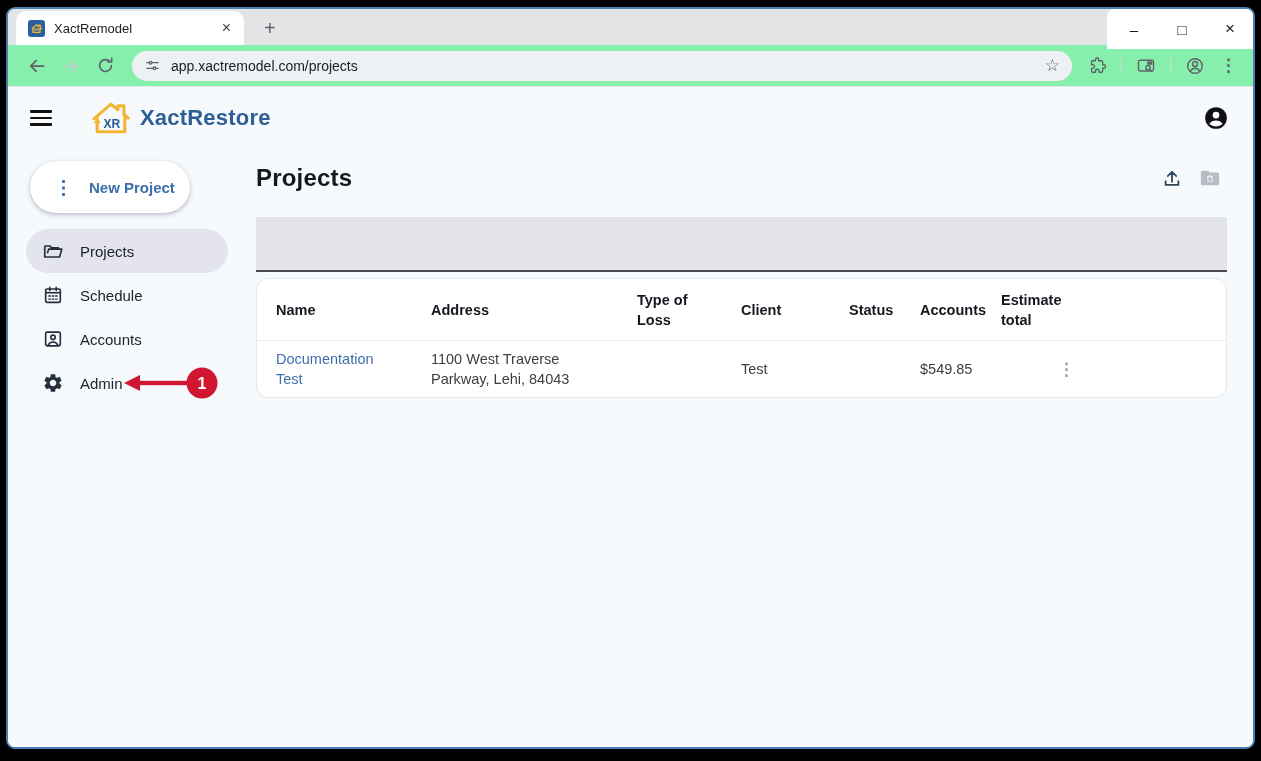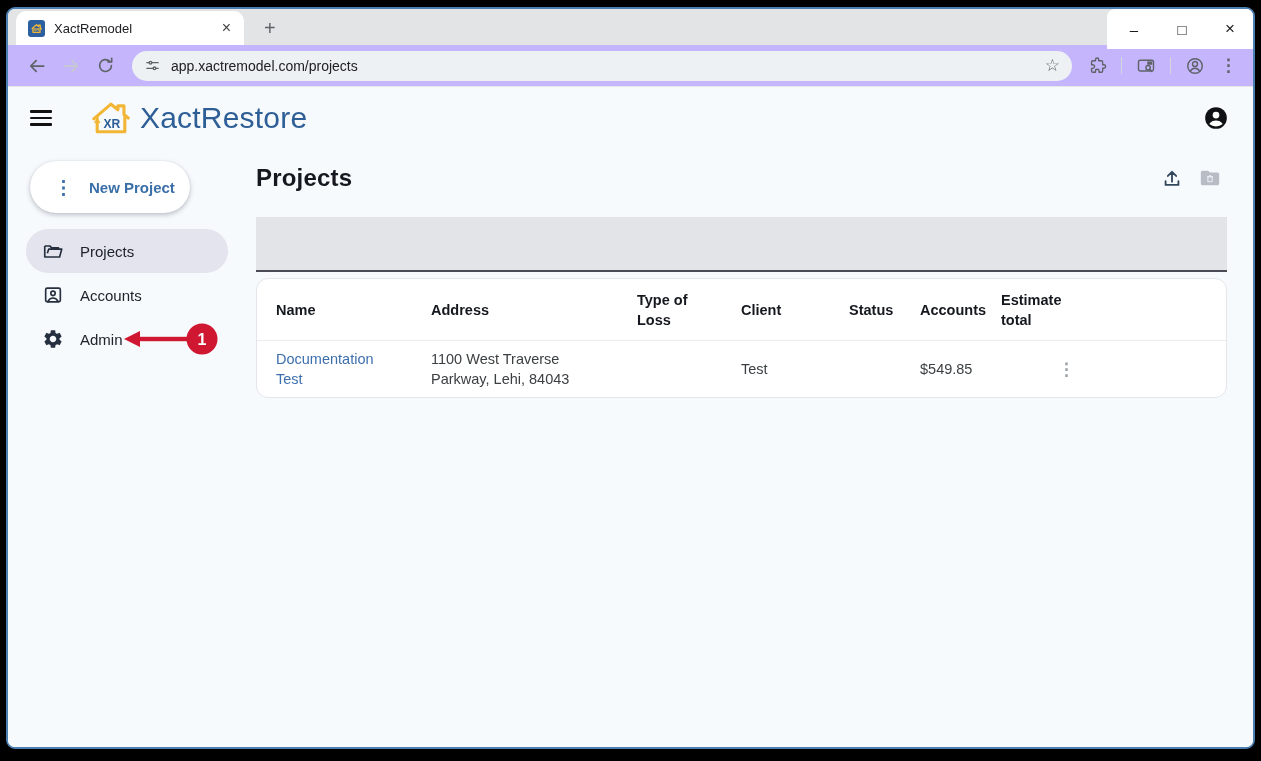--- a/index.html
+++ b/index.html
@@ -17,37 +17,37 @@
   .favicon { width:17px; height:17px; background:#2c5fa0; border-radius:3px; display:flex;
              align-items:center; justify-content:center; flex:0 0 auto; }
   .tab-title { font-size:13px; color:#202124; flex:1; white-space:nowrap; overflow:hidden; }
   .tab-close { font-size:16px; color:#444; padding:0 3px; cursor:pointer; }
   .newtab { font-size:20px; color:#5f6368; margin:0 0 5px 14px; padding:0 6px; cursor:pointer; }
   .win-controls { position:absolute; right:0; top:0; height:40px; background:#fff;
                   border-radius:8px 0 0 0; display:flex; align-items:center; padding:0 14px 0 18px; gap:30px; }
   .win-controls span { font-size:15px; color:#1b1b1b; width:18px; text-align:center; cursor:pointer; }
 
   
-  .toolbar { height:42px; background:#c4b5fd; display:flex; align-items:center; padding:0 10px 0 14px;
+  .toolbar { height:42px; background:#86efac; display:flex; align-items:center; padding:0 10px 0 14px;
              gap:4px; border-bottom:1px solid #e4e6e8; flex:0 0 auto; }
   .nav-ico { width:30px; height:30px; display:flex; align-items:center; justify-content:center; border-radius:50%; cursor:pointer; }
   .urlbar { flex:1; height:30px; background:#eef1f4; border-radius:16px; margin:0 6px 0 8px;
             display:flex; align-items:center; padding:0 8px 0 12px; gap:10px; }
   .url-text { flex:1; font-size:14px; color:#202124; }
   .star { font-size:17px; color:#5f6368; padding:0 4px; cursor:pointer; }
   .tb-sep { width:1px; height:17px; background:#d4d7da; margin:0 5px; }
   .kebab { font-size:17px; color:#5f6368; letter-spacing:0; padding:0 6px; cursor:pointer; font-weight:700;}
 
   
   .page { flex:1; background:#f7fafd; display:flex; flex-direction:column; overflow:hidden; }
   .app-header { height:62px; display:flex; align-items:center; padding:0 24px 0 22px; flex:0 0 auto; }
   .hamburger { width:24px; height:24px; display:flex; flex-direction:column; justify-content:center; gap:4px; cursor:pointer; }
   .hamburger i { display:block; height:2.6px; width:22px; background:#111; border-radius:1px; }
   .brand { display:flex; align-items:center; gap:8px; margin-left:36px; }
-  .brand-name { font-size:30px; font-weight:400; color:#2d5e95; letter-spacing:.2px; }
+  .brand-name { font-size:22px; font-weight:700; color:#2d5e95; letter-spacing:.2px; }
   .hdr-spacer { flex:1; }
 
   
   .body-row { flex:1; display:flex; overflow:hidden; }
   .sidebar { width:240px; flex:0 0 auto; padding:12px 0 0 18px; }
   .btn-new { width:160px; height:52px; background:#fff; border:none; border-radius:28px;
              box-shadow:0 2px 5px rgba(40,50,70,.28), 0 0 1px rgba(40,50,70,.2);
              display:flex; align-items:center; gap:16px; padding:0 0 0 24px; cursor:pointer; margin-left:4px; }
   .btn-new .dots { color:#3a6fa9; font-size:19px; font-weight:700; }
   .btn-new .lbl { color:#3a6fa9; font-size:15px; font-weight:700; }
@@ -200,20 +200,31 @@
               <span>
                 <svg width="22" height="22" viewBox="0 0 24 24" fill="none" stroke="#262f3f" stroke-width="1.8" stroke-linejoin="round">
                     <path d="M3 6.5 V18.5 H19.2 L21.5 10 H7.3 L5.8 14.5 M3 6.5 H8.5 L10.5 8.5 H18 V10"></path>
                   </svg>
               </span>
               <span class="nlbl">Projects</span>
             </div>
             <div class="nav-item">
               <span>
                 <svg width="22" height="22" viewBox="0 0 24 24" fill="none" stroke="#262f3f" stroke-width="1.8">
+                    <rect x="4" y="5.5" width="16" height="14.5" rx="1.5"></rect>
+                    <path d="M4 9.5 H20"></path>
+                    <path d="M8.5 3.5 V7 M15.5 3.5 V7" stroke-linecap="round"></path>
+                    <path d="M7.5 13 h1.6 M11.2 13 h1.6 M14.9 13 h1.6 M7.5 16.5 h1.6 M11.2 16.5 h1.6 M14.9 16.5 h1.6" stroke-width="1.6" stroke-linecap="round"></path>
+                  </svg>
+              </span>
+              <span class="nlbl">Schedule</span>
+            </div>
+            <div class="nav-item">
+              <span>
+                <svg width="22" height="22" viewBox="0 0 24 24" fill="none" stroke="#262f3f" stroke-width="1.8">
                     <rect x="4" y="4.5" width="16" height="15" rx="1.8"></rect>
                     <circle cx="12" cy="10.2" r="2.4"></circle>
                     <path d="M6.5 19 c1.2-2.6 3.2-3.7 5.5-3.7 s4.3 1.1 5.5 3.7" stroke-linecap="round"></path>
                   </svg>
               </span>
               <span class="nlbl">Accounts</span>
             </div>
             <div class="nav-item">
               <span>
                 <svg width="22" height="22" viewBox="0 0 24 24">

